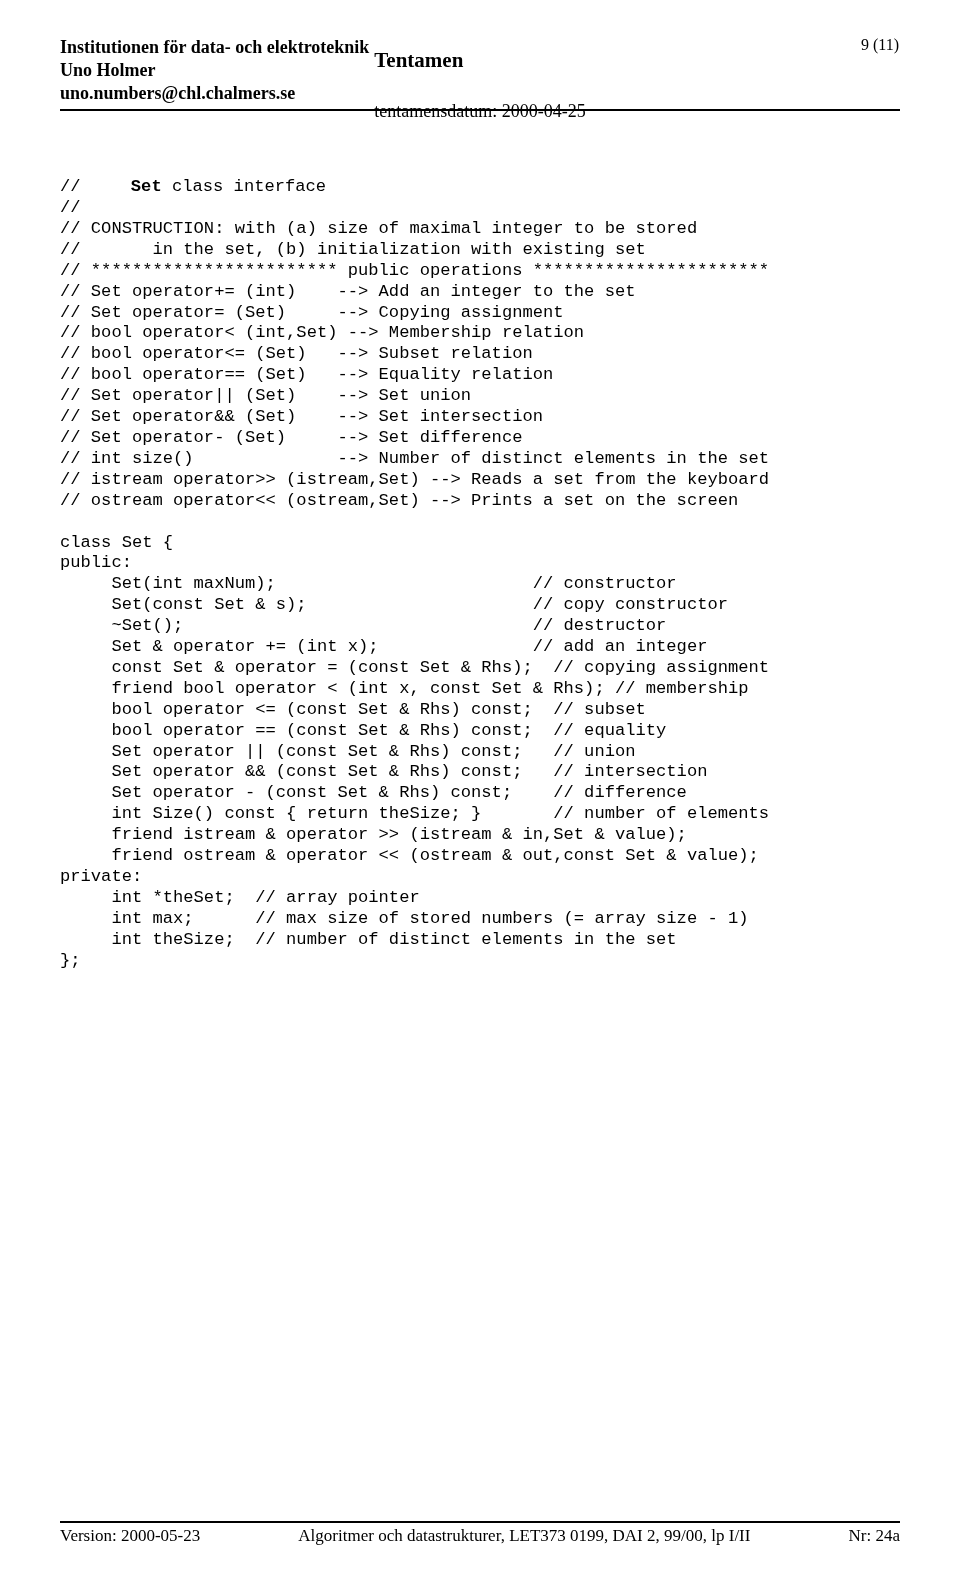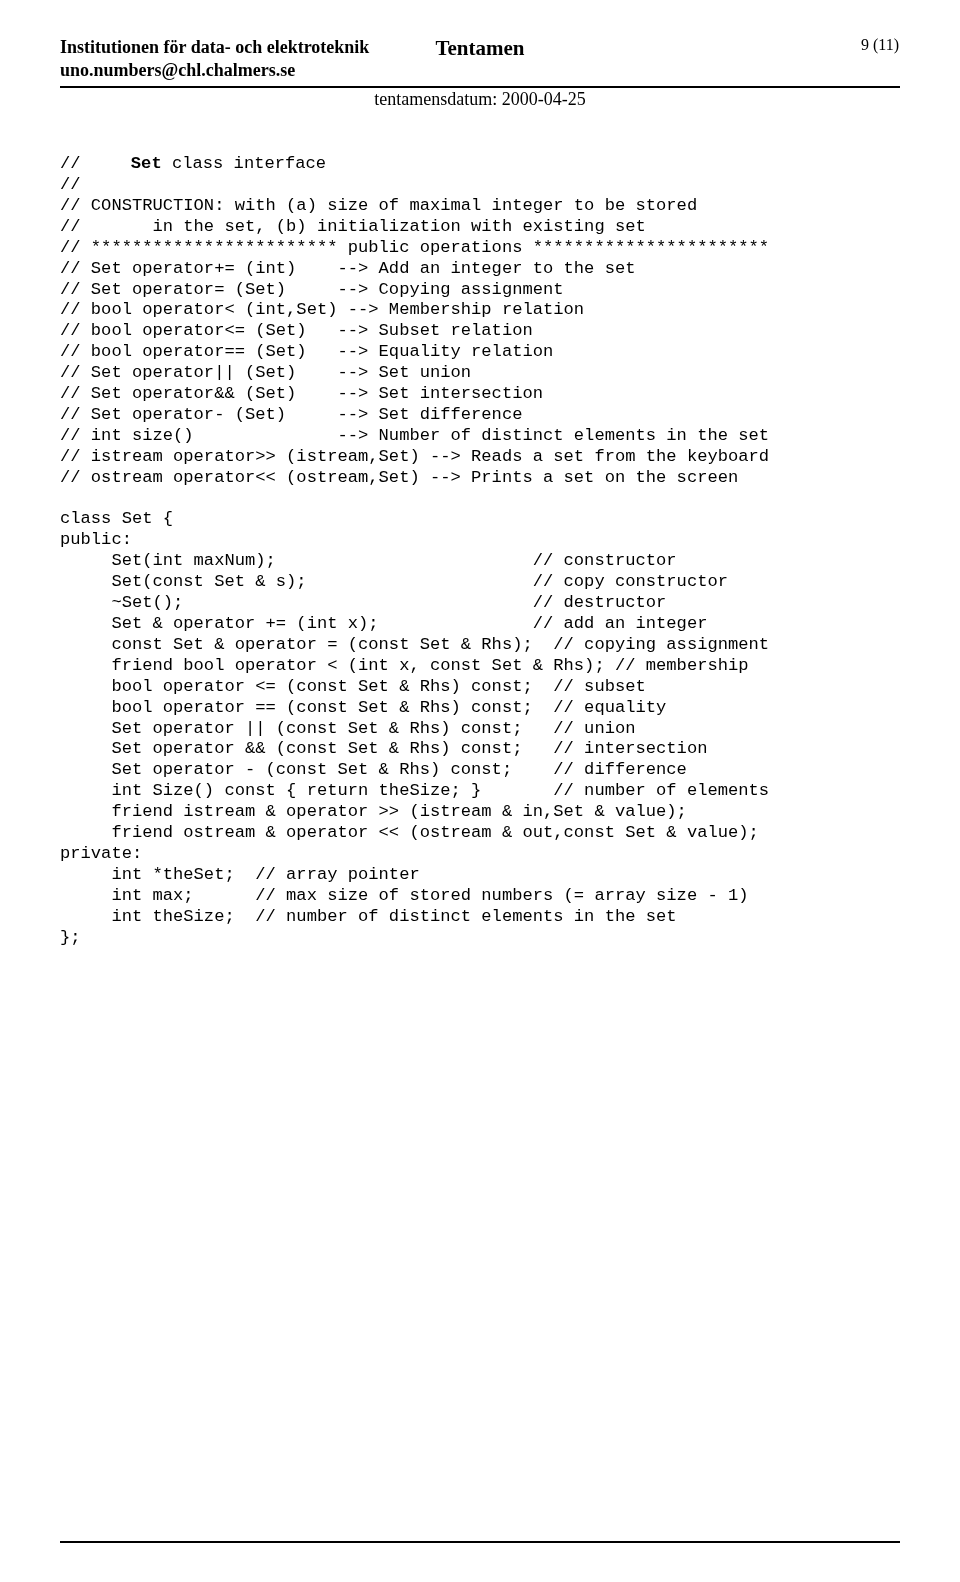--- a/index.html
+++ b/index.html
@@ -27,23 +27,22 @@
   .header-left {
     line-height: 1.28;
   }
   .header-left .line1 { font-weight: bold; }
   .header-left .line2 { font-weight: bold; }
   .header-left .line3 { font-weight: bold; }
   .header-left .line4 { font-weight: bold; }
   .header-center {
     position: absolute;
     left: 50%;
-    top: 0;
+    top: 12px;
     transform: translateX(-50%);
-    text-align: center;
     font-weight: bold;
     font-size: 21px;
   }
   .header-center .title { margin-bottom: 28px; }
   .header-center .date { font-weight: normal; font-size: 18px; margin-top: 28px; }
   .header-right {
     position: absolute;
     right: 1px;
     top: 0;
     font-size: 16px;
@@ -79,20 +78,21 @@
   }
 </style>
 </head>
 <body>
 
 <div class="page">
 
   <div class="header">
     <div class="header-left">
       <div class="line2">Institutionen för data- och elektroteknik</div>
+      <div class="line3">Uno Holmer</div>
       <div class="line4">uno.numbers@chl.chalmers.se</div>
     </div>
     <div class="header-center">
       <div class="title">Tentamen</div>
       <div class="date">tentamensdatum: 2000-04-25</div>
     </div>
     <div class="header-right">9 (11)</div>
     <hr class="rule">
   </div>
 
@@ -131,15 +131,20 @@
      friend ostream &amp; operator &lt;&lt; (ostream &amp; out,const Set &amp; value);
 private:
      int *theSet;  // array pointer
      int max;      // max size of stored numbers (= array size - 1)
      int theSize;  // number of distinct elements in the set
 };
 </div>
 
   <div class="footer">
     <hr class="rule2">
+    <div class="footer-row">
+      <span>Version: 2000-05-23</span>
+      <span>Algoritmer och datastrukturer, LET373 0199, DAI 2, 99/00, lp I/II</span>
+      <span>Nr: 24a</span>
+    </div>
   </div>
 
 </div>
 
 </body></html>

